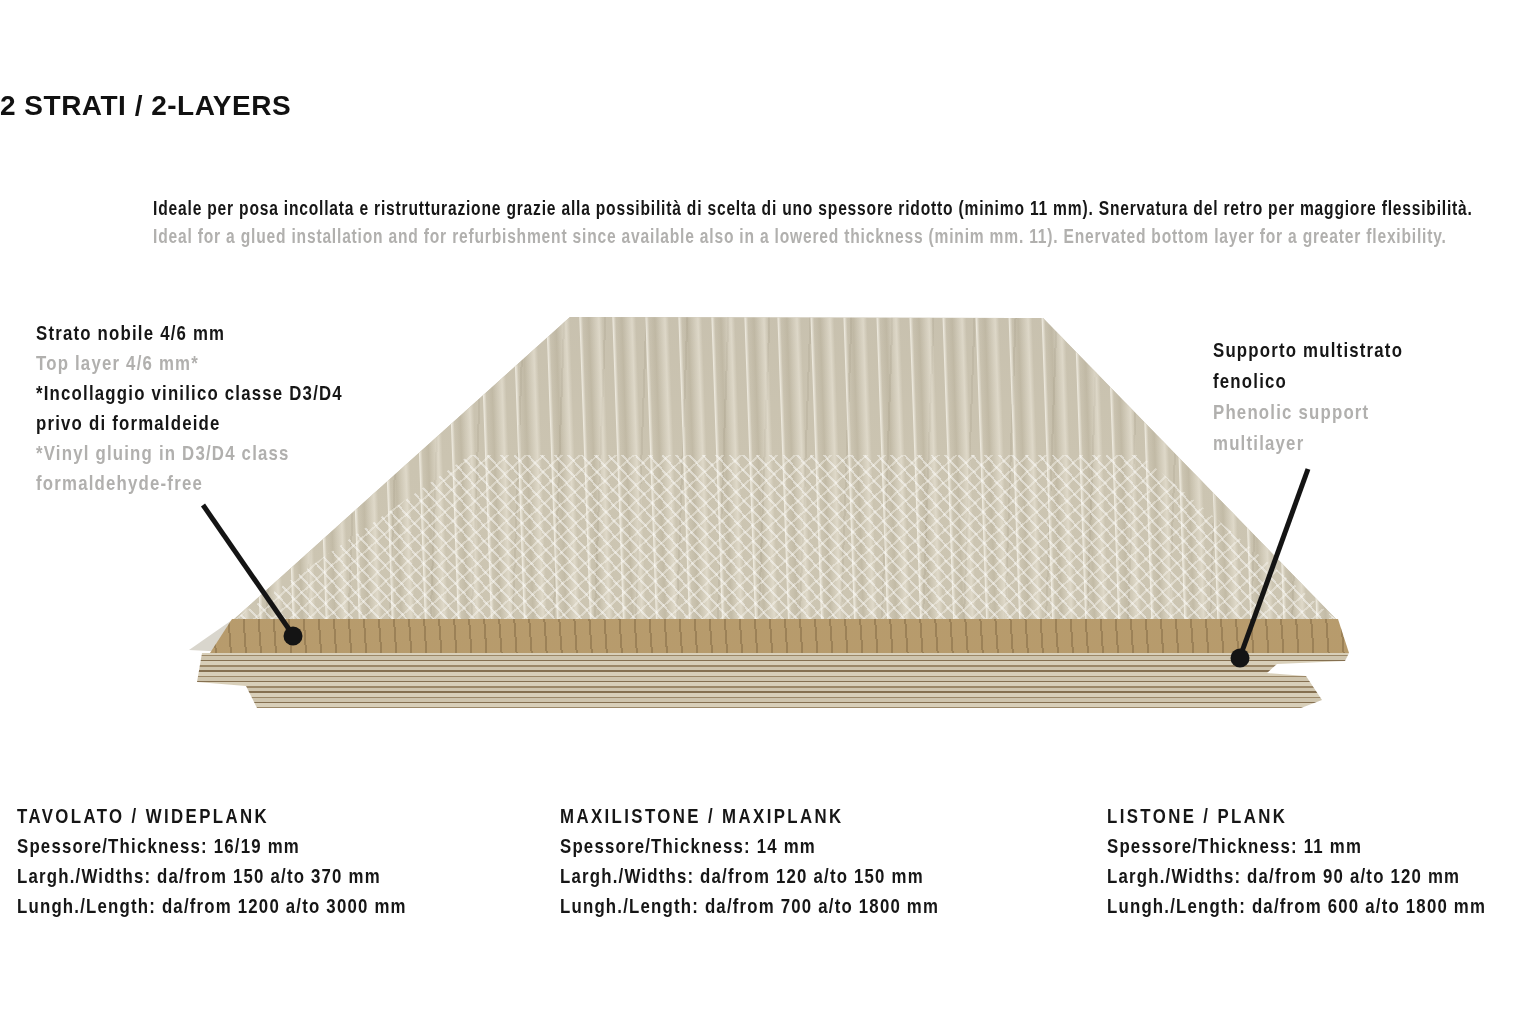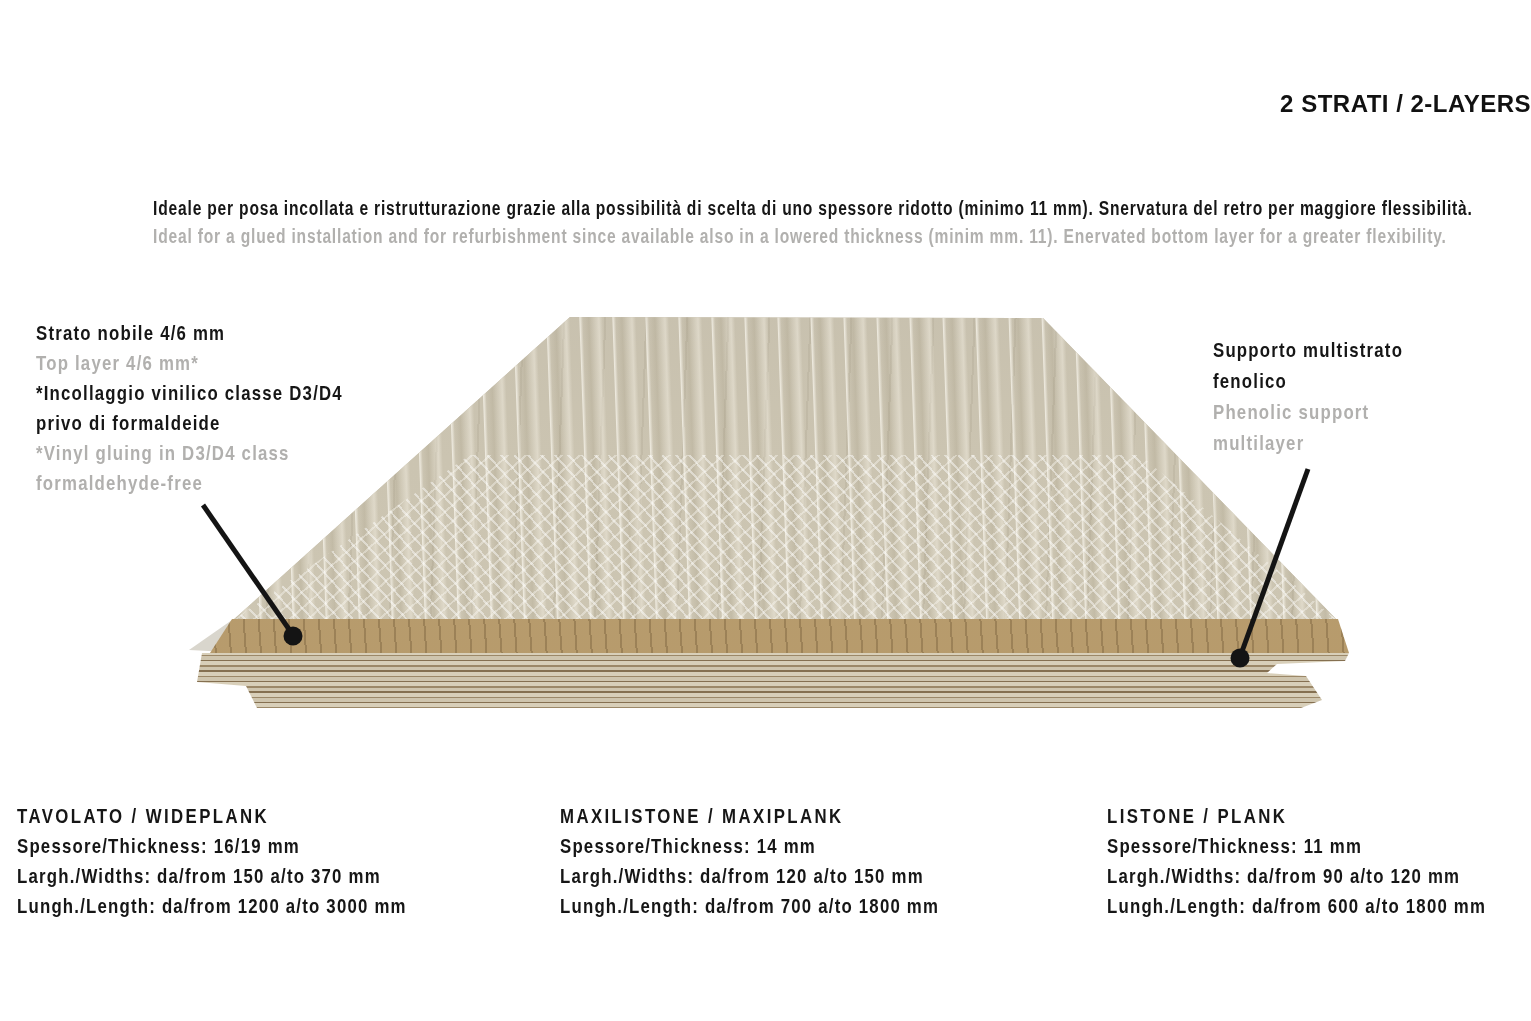--- a/index.html
+++ b/index.html
@@ -9,22 +9,22 @@
     overflow:hidden;
   }
   .abs{position:absolute;}
   .dark{color:#161616;}
   .gray{color:#b1b0ae;}
   .nowrap{white-space:nowrap;}
   .cond{transform:scaleX(0.8);transform-origin:left top;letter-spacing:1.5px;}
   .cond-center{transform:scaleX(0.8);transform-origin:center top;letter-spacing:1px;}
 
   .page-title{
-    left:0;top:90px;width:1531px;text-align:right;
-    font-size:24px;font-weight:bold;color:#111;letter-spacing:0.5px;
+    left:0;top:90px;width:1531px;text-align:left;
+    font-size:28px;font-weight:bold;color:#111;letter-spacing:0.5px;
   }
   .desc{left:0;top:197px;width:1531px;text-align:center;font-size:19.5px;font-weight:bold;}
   .desc-en{top:225px;}
 
   .callout-block{font-size:21px;font-weight:bold;line-height:30px;}
   .callout-left{left:36px;top:318px;}
   .callout-right{left:1213px;top:334px;line-height:31px;}
 
   .spec-col{top:801px;font-size:21px;font-weight:bold;line-height:30px;color:#161616;}
   .spec-col .hdr{letter-spacing:3px;}

